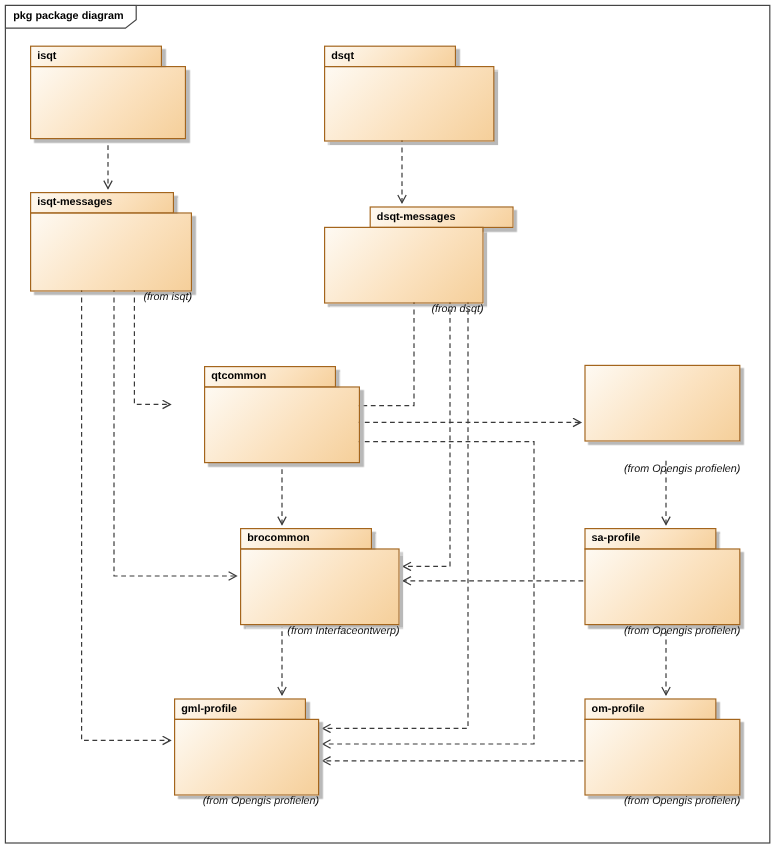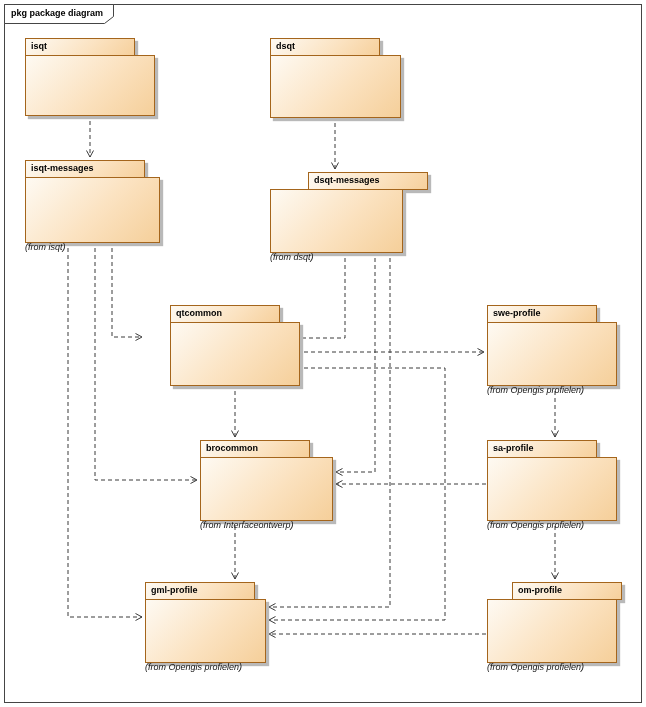--- a/index.html
+++ b/index.html
@@ -44,21 +44,21 @@
   }
   .pkg-body {
     position: relative;
     margin-top: -1px;
     border: 1px solid #a4651c;
     background: linear-gradient(135deg, #fefaf3 0%, #fbe2c0 55%, #f5cf9a 100%);
     box-shadow: 3px 3px 1px #b9b9b9;
   }
   .pkg-from {
     position: absolute; left: 0; width: 100%;
-    text-align: left;
+    text-align: right;
     font-size: 9px; font-style: italic; color: #111111;
     white-space: nowrap;
   }
 </style>
 </head>
 <body>
 
 <div id="canvas">
 
   <div id="frame"></div>
@@ -94,21 +94,21 @@
       </g>
   </svg>
 
   <div class="pkg" style="left:25px; top:38px; width:130px;">
     <div class="pkg-tab" style="width:103px;">
       <span>isqt</span>
     </div>
     <div class="pkg-body" style="height:59px;"></div>
   </div>
 
-  <div class="pkg" style="left:270px; top:38px; width:131px;">
+  <div class="pkg" style="left:270px; top:38px; width:142px;">
     <div class="pkg-tab" style="width:103px;">
       <span>dsqt</span>
     </div>
     <div class="pkg-body" style="height:61px;"></div>
   </div>
 
   <div class="pkg" style="left:25px; top:160px; width:135px;">
     <div class="pkg-tab" style="width:113px;">
       <span>isqt-messages</span>
     </div>
@@ -125,23 +125,20 @@
   </div>
 
   <div class="pkg" style="left:145px; top:305px; width:130px;margin-left:25px;">
     <div class="pkg-tab" style="width:103px;">
       <span>qtcommon</span>
     </div>
     <div class="pkg-body" style="height:62px;"></div>
   </div>
 
   <div class="pkg" style="left:487px; top:305px; width:130px;">
-    <div class="pkg-tab" style="width:103px;">
-      <span>swe-profile</span>
-    </div>
     <div class="pkg-body" style="height:62px;"></div>
     <div class="pkg-from" style="top:80px;">(from Opengis profielen)</div>
   </div>
 
   <div class="pkg" style="left:200px; top:440px; width:133px;">
     <div class="pkg-tab" style="width:103px;">
       <span>brocommon</span>
     </div>
     <div class="pkg-body" style="height:62px;"></div>
     <div class="pkg-from" style="top:80px;">(from Interfaceontwerp)</div>
@@ -157,20 +154,20 @@
 
   <div class="pkg" style="left:145px; top:582px; width:121px;">
     <div class="pkg-tab" style="width:103px;">
       <span>gml-profile</span>
     </div>
     <div class="pkg-body" style="height:62px;"></div>
     <div class="pkg-from" style="top:80px;">(from Opengis profielen)</div>
   </div>
 
   <div class="pkg" style="left:487px; top:582px; width:130px;">
-    <div class="pkg-tab" style="width:103px;margin-left:25px;">
+    <div class="pkg-tab" style="width:103px;">
       <span>om-profile</span>
     </div>
     <div class="pkg-body" style="height:62px;"></div>
     <div class="pkg-from" style="top:80px;">(from Opengis profielen)</div>
   </div>
 
 </div>
 
 </body></html>

